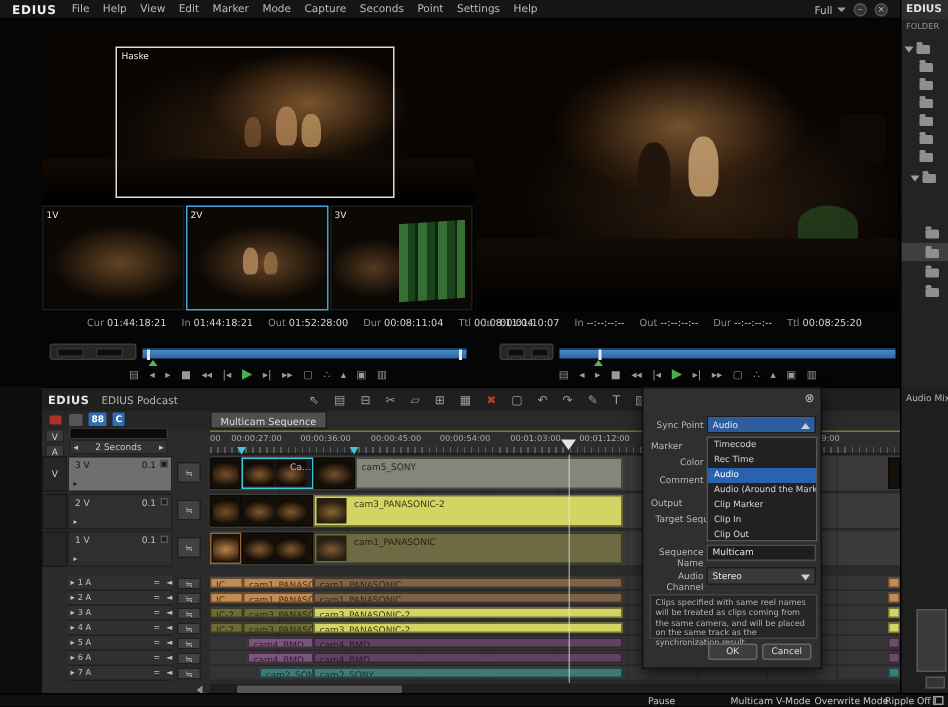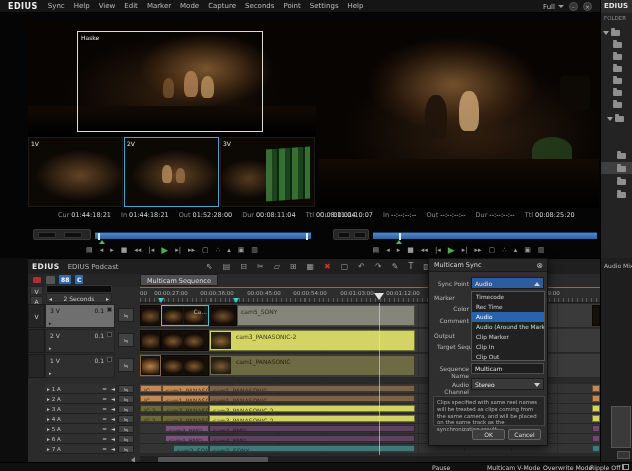--- a/index.html
+++ b/index.html
@@ -138,21 +138,21 @@
   .sicon { position:absolute; left:622px; top:1px; width:7px; height:6px; border:1px solid #9a9a9a; background:linear-gradient(90deg,#9a9a9a 1px, rgba(0,0,0,0) 1px); }
   .gutter { left:0; top:258px; width:28px; height:204px; background:#0d0d0d; }
 </style>
 </head>
 <body>
 
 <div id="app">
 
   <div class="abs menubar">
     <span class="logo">EDIUS</span>
-    <span class="mitem">Sync</span>
+    <span class="mitem">File</span>
     <span class="mitem">Help</span>
     <span class="mitem">View</span>
     <span class="mitem">Edit</span>
     <span class="mitem">Marker</span>
     <span class="mitem">Mode</span>
     <span class="mitem">Capture</span>
     <span class="mitem">Seconds</span>
     <span class="mitem">Point</span>
     <span class="mitem">Settings</span>
     <span class="mitem">Help</span>
@@ -609,21 +609,20 @@
       <span class="playhead-line" style="left:239px;"></span>
 
       <div class="hscroll">
         <div class="hthumb"></div>
       </div>
     </div>
     <span class="scroll-arrow" style="left:103px; top:198px;"></span>
   </div>
 
   <div class="abs dialog">
-    <div class="dlg-title">Multicam Sync</div>
     <span class="dlg-close">⊗</span>
 
     <span class="dlabel r" style="top:21px;">Sync Point</span>
     <div class="combo focus" style="top:18px;">
       <span>Audio</span>
       <span class="up"></span>
     </div>
 
     <span class="dlabel" style="left:5px; top:35px;">Marker</span>
     <span class="dlabel r" style="top:46px;">Color</span>

